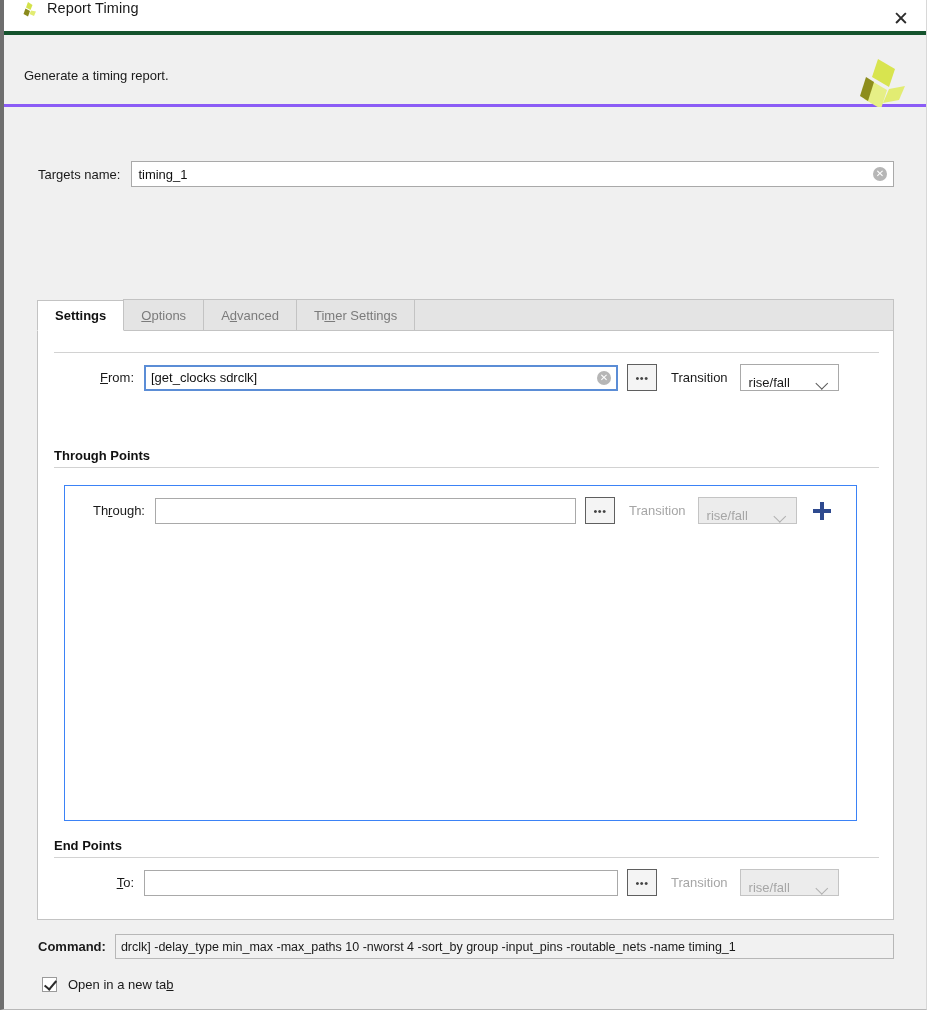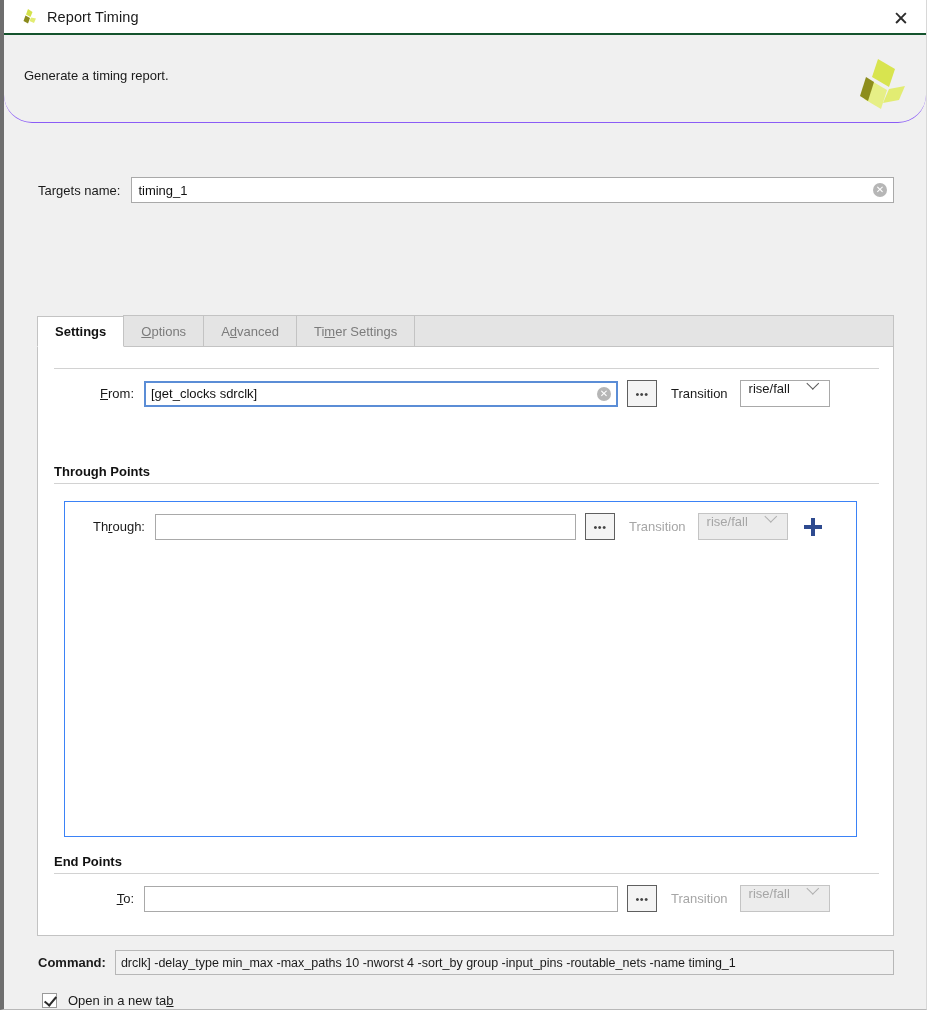--- a/index.html
+++ b/index.html
@@ -20,23 +20,22 @@
     border-left: 4px solid #6e6e6e;
     border-bottom: 1px solid #b8b8b8;
     border-right: 1px solid #d8d8d8;
   }
 
   
   .titlebar {
     position: relative;
     height: 35px;
     background: #ffffff;
-    border-bottom: 2px solid #14532d;
+    border-bottom: 4px solid #14532d;
     display: flex;
-    align-items: center;
   }
   .titlebar-icon {
     width: 20px; height: 20px;
     margin-left: 14px; margin-right: 9px;
     position: relative;
     flex: none;
   }
   .title-text {
     font-size: 14.5px;
     color: #1a1a1a;
@@ -50,24 +49,23 @@
     color: #2b2b2b;
     font-size: 19px;
     line-height: 1;
     font-family: "Liberation Sans", sans-serif;
     cursor: pointer;
   }
 
   
   .header {
     position: relative;
-    height: 88px;
+    height: 72px;
     background: #f0f0f0;
-    border-bottom: 1px solid #8b5cf6;
-    border-radius: 28px;
+    border-bottom: 3px solid #8b5cf6;
   }
   .header-text {
     position: absolute;
     left: 20px; top: 33px;
     font-size: 13px;
     color: #1a1a1a;
   }
   .brand-logo {
     position: absolute;
     right: 20px; top: 22px;
@@ -212,24 +210,24 @@
   .trans-label {
     margin-left: 14px;
     font-size: 13px;
     white-space: nowrap;
     flex: none;
   }
   .trans-label.disabled { color: #a6a6a6; }
 
   .combo {
     margin-left: 12px;
-    width: 90px; height: 27px;
+    width: 99px; height: 27px;
     border: 1px solid #a9a9a9;
     background: #ffffff;
-    display: flex; align-items: flex-start;
+    display: flex; align-items: flex-end;
     padding: 0 8px;
     font-size: 13px;
     position: relative;
     cursor: pointer;
     flex: none;
   }
   .combo.disabled {
     background: #ececec;
     color: #a6a6a6;
     border-color: #c4c4c4;

